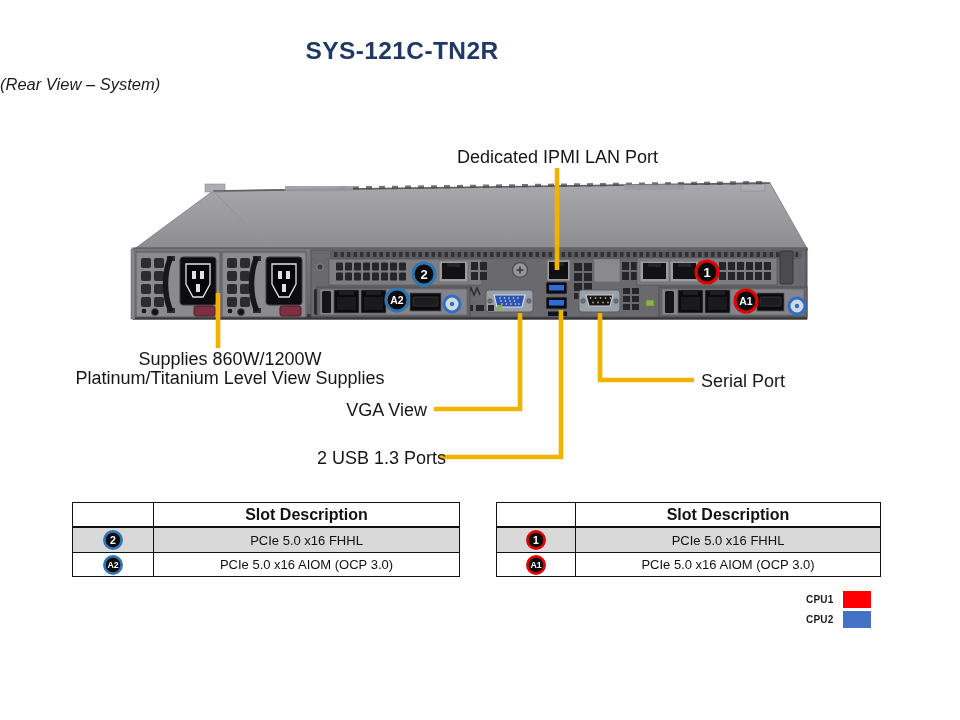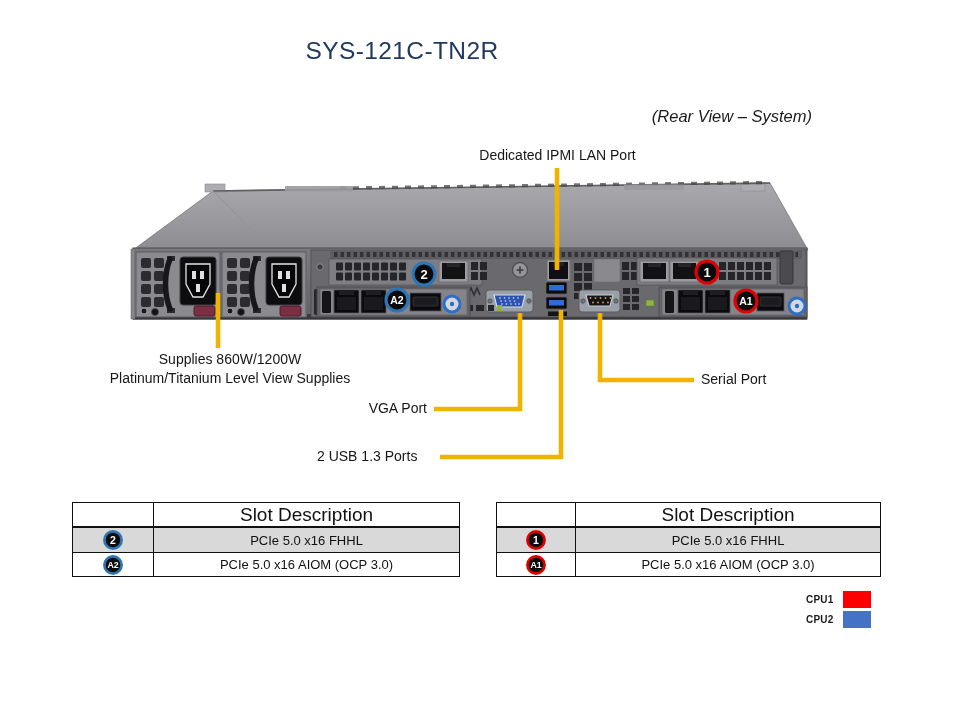--- a/index.html
+++ b/index.html
@@ -3,39 +3,39 @@
 <meta charset="utf-8">
 <style>
   html,body { margin:0; padding:0; background:#ffffff; }
   .page {
     position:relative; width:960px; height:720px; background:#ffffff;
     font-family:"Liberation Sans","DejaVu Sans",sans-serif; overflow:hidden;
     -webkit-font-smoothing:antialiased;
   }
   .title {
     position:absolute; top:37px; left:0; width:804px; text-align:center;
-    font-size:24.5px; font-weight:normal; color:#1F3864; letter-spacing:.4px;
+    font-size:24.5px; font-weight:bold; color:#1F3864; letter-spacing:.4px;
   }
   .subtitle {
-    position:absolute; top:75px; left:0; width:812px; text-align:right;
-    font-size:16.5px; font-style:italic; color:#1b1b1b;margin-top:32px;
+    position:absolute; top:75px; left:0; width:812px; text-align:left;
+    font-size:16.5px; font-style:italic; color:#1b1b1b;
   }
   .server-svg { position:absolute; left:0; top:0; }
-  .callout { position:absolute; font-size:14px; color:#161616; white-space:nowrap; }
+  .callout { position:absolute; font-size:18px; color:#161616; white-space:nowrap; }
   #ipmi-label   { top:147px; left:400px; width:315px; text-align:center; }
   #psu-label    { top:350px; left:55px;  width:350px; text-align:center; line-height:19px; white-space:normal; }
   #vga-label    { top:400px; left:300px; width:127px; text-align:right; }
   #serial-label { top:371px; left:701px;text-align:center; }
   #usb-label    { top:448px; left:317px; }
 
   .slot-table { position:absolute; border:1.4px solid #111; background:#fff; }
   #table-left  { left:72px;  top:502px; width:386px; }
   #table-right { left:496px; top:502px; width:383px; }
   .t-row { display:flex; align-items:center; color:#111; }
-  .t-header { height:23px; border-bottom:2.6px solid #111; font-weight:normal; font-size:19px; }
+  .t-header { height:23px; border-bottom:2.6px solid #111; font-weight:bold; font-size:16px; }
   .t-r1 { height:24px; background:#D9D9D9; border-bottom:1.3px solid #111; font-size:13px; }
   .t-r2 { height:23px; background:#ffffff; font-size:13px; }
   .t-c1 { width:80px; align-self:stretch; border-right:1.4px solid #111; display:flex;
           align-items:center; justify-content:center; flex:none; }
   #table-right .t-c1 { width:78px; }
   .t-c2 { flex:1; text-align:center; }
   .badge-svg { display:block; }
 
   .legend { position:absolute; left:806px; top:591px; display:flex; flex-direction:column; gap:3px; }
   .legend-row { display:flex; align-items:center; justify-content:flex-end; gap:10px; }
@@ -319,21 +319,21 @@
       <path d="M561,310 V457 H440"></path>
       <path d="M600,313 V380 H694"></path>
     </g>
   </svg>
 
   <div class="callout" id="ipmi-label">Dedicated IPMI LAN Port</div>
   <div class="callout" id="psu-label">
     <div>Supplies 860W/1200W</div>
     <div>Platinum/Titanium Level View Supplies</div>
   </div>
-  <div class="callout" id="vga-label">VGA Port</div>
+  <div class="callout" id="vga-label">VGA View</div>
   <div class="callout" id="serial-label">Serial Port</div>
   <div class="callout" id="usb-label">2 USB 1.3 Ports</div>
 
   <div class="slot-table" id="table-left">
     <div class="t-row t-header">
       <div class="t-c1"></div>
       <div class="t-c2">Slot Description</div>
     </div>
     <div class="t-row t-r1">
       <div class="t-c1">

